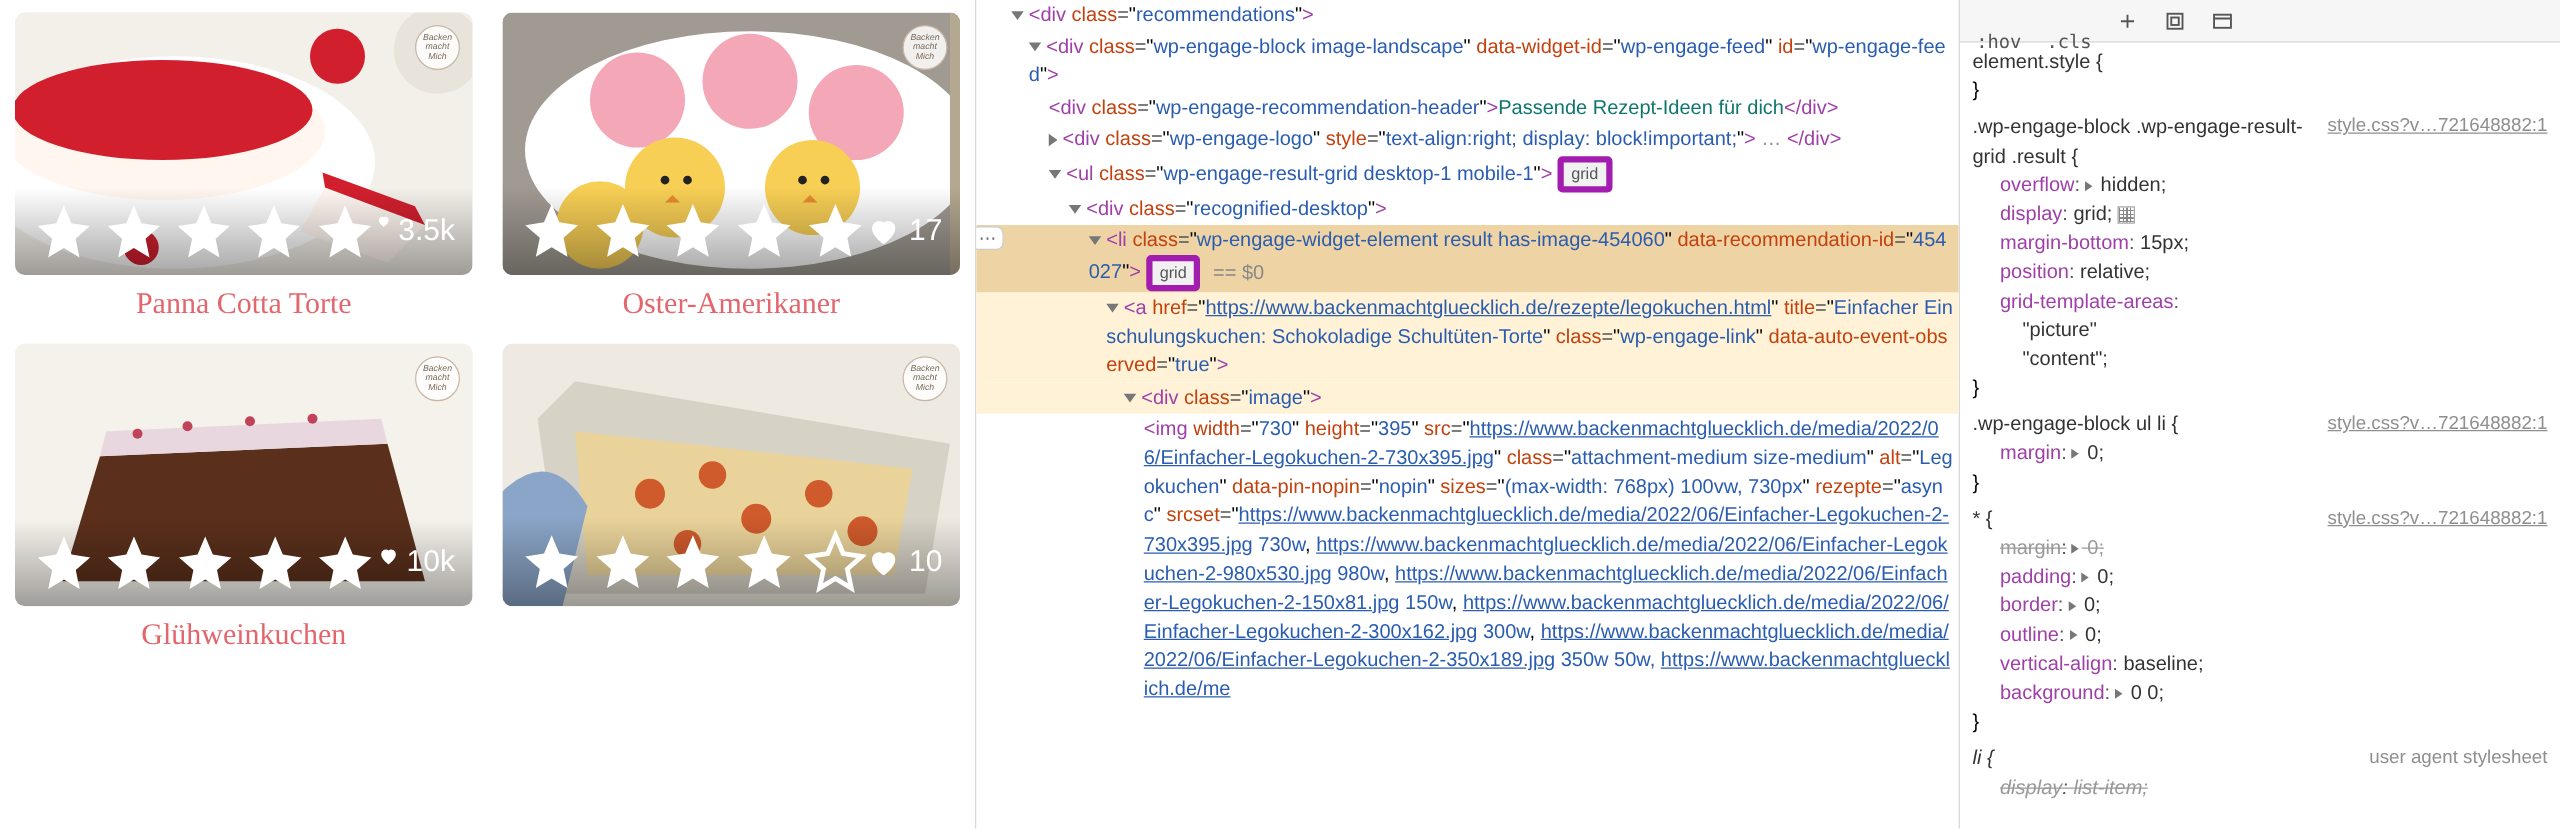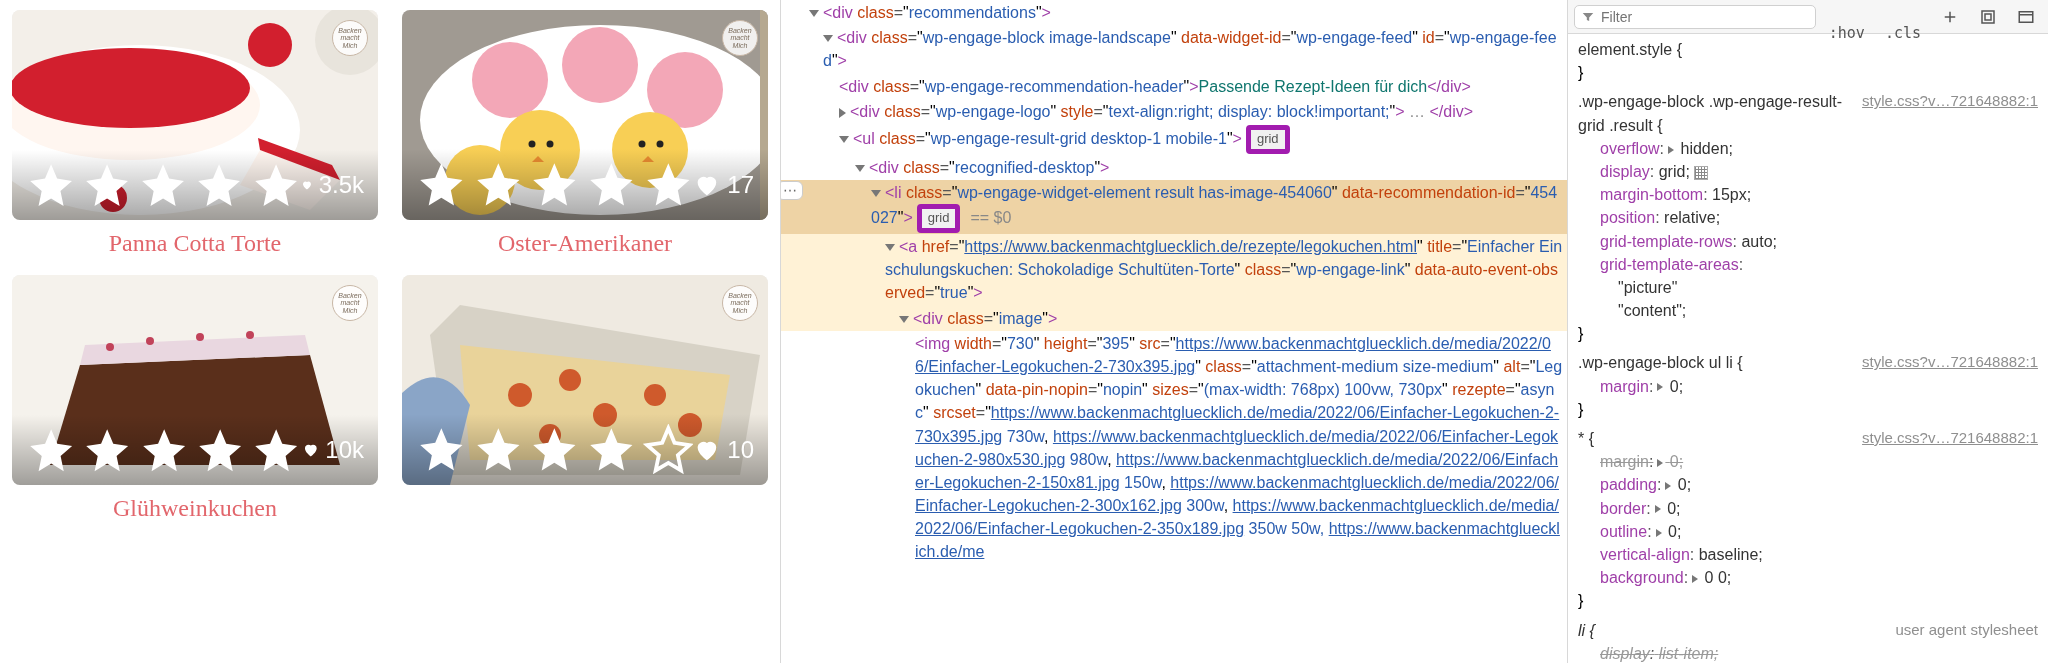--- a/index.html
+++ b/index.html
@@ -5,21 +5,21 @@
   * { margin:0; padding:0; box-sizing:border-box; font-family: "Helvetica Neue", Arial, sans-serif; }
   body { display:flex; width:2048px; height:663px; overflow:hidden; background:#fff; }
   .left-pane { width:780px; height:100%; background:#ffffff; padding:10px 12px; display:grid; grid-template-columns:1fr 1fr; gap:18px 24px; align-content:start; }
   .recipe-card { display:flex; flex-direction:column; }
   .card-image { position:relative; width:100%; height:210px; border-radius:8px; overflow:hidden; background:#eee; }
   .card-image svg { width:100%; height:100%; display:block; }
   .badge-logo { position:absolute; top:10px; right:10px; width:36px; height:36px; border-radius:50%; background:rgba(255,255,255,.85); border:1.5px solid #c8b7a6; font-size:7px; line-height:1.05; color:#7a6b5b; font-style:italic; display:flex; align-items:center; justify-content:center; text-align:center; }
   .card-overlay { position:absolute; left:0; right:0; bottom:0; padding:10px 14px 10px 14px; display:flex; align-items:center; justify-content:space-between; background:linear-gradient(to top, rgba(0,0,0,.35), rgba(0,0,0,0)); color:#fff; }
   .stars { display:flex; gap:6px; }
   .star { width:24px; height:24px; }
-  .likes { display:flex; align-items:center; gap:6px; font-size:24px; font-weight:500; }
+  .likes { display:flex; align-items:flex-start; gap:6px; font-size:24px; font-weight:500; }
   .heart-ic { width:22px; height:22px; }
   .card-title { text-align:center; margin-top:10px; font-size:24px; font-family:"Segoe Script","Comic Sans MS",cursive; color:#e2666c; }
   
   
   .mid-pane { flex:1; height:100%; border-left:1px solid #d8d8d8; border-right:1px solid #d8d8d8; font-family:Menlo,Consolas,monospace; font-size:16px; line-height:1.45; overflow:hidden; position:relative; background:#fff;}
   .dom-row { white-space:normal; word-break:break-all; padding:1px 4px 1px 4px; position:relative;}
   .arrow { display:inline-block; width:0; height:0; vertical-align:middle; margin-right:4px;}
   .arrow.open  { border-left:5px solid transparent; border-right:5px solid transparent; border-top:7px solid #777; }
   .arrow.closed{ border-top:5px solid transparent; border-bottom:5px solid transparent; border-left:7px solid #777; }
   .t-brack  { color:#9f3fa8; }
@@ -279,26 +279,20 @@
     <span class="t-link">https://www.backenmachtgluecklich.de/media/2022/06/Einfacher-Legokuchen-2-980x530.jpg</span> <span class="t-str">980w</span>,
     <span class="t-link">https://www.backenmachtgluecklich.de/media/2022/06/Einfacher-Legokuchen-2-150x81.jpg</span> <span class="t-str">150w</span>,
     <span class="t-link">https://www.backenmachtgluecklich.de/media/2022/06/Einfacher-Legokuchen-2-300x162.jpg</span> <span class="t-str">300w</span>,
     <span class="t-link">https://www.backenmachtgluecklich.de/media/2022/06/Einfacher-Legokuchen-2-350x189.jpg</span> <span class="t-str">350w</span>
     <span class="t-str">50w, </span><span class="t-link">https://www.backenmachtgluecklich.de/me</span>
   </div>
 </div>
 
 <div class="right-pane">
   <div class="styles-toolbar">
-    <div class="filter-box">
-      <svg viewBox="0 0 24 24">
-          <path d="M3 5h18l-7 8v6l-4-2v-4z"></path>
-        </svg>
-      <input class="filter-input" placeholder="Filter" style="">
-    </div>
     <button class="tb-btn mono">:hov</button>
     <button class="tb-btn mono">.cls</button>
     <button class="tb-btn">
         <svg class="tb-ic" viewBox="0 0 24 24">
           <path d="M11 5h2v14h-2z"></path>
           <path d="M5 11h14v2H5z"></path>
         </svg>
       </button>
     <button class="tb-btn">
         <svg class="tb-ic" viewBox="0 0 24 24">
@@ -320,21 +314,20 @@
 
     <div style="margin-top:6px;">
       <span class="rule-src">style.css?v…721648882:1</span>
       <span class="rule-sel">.wp-engage-block .wp-engage-result-grid .result {</span>
     </div>
     <div id="r1-props">
         <div class="prop"><span class="p-name">overflow</span><span class="p-punc">:</span><span class="tri"></span> <span class="p-val">hidden;</span></div>
         <div class="prop"><span class="p-name">display</span><span class="p-punc">:</span> <span class="p-val">grid;</span><span class="swatch-dots"></span></div>
         <div class="prop"><span class="p-name">margin-bottom</span><span class="p-punc">:</span> <span class="p-val">15px;</span></div>
         <div class="prop"><span class="p-name">position</span><span class="p-punc">:</span> <span class="p-val">relative;</span></div>
-        <div class="prop"><span class="p-name">grid-template-rows</span><span class="p-punc">:</span> <span class="p-val">auto;</span></div>
         <div class="prop"><span class="p-name">grid-template-areas</span><span class="p-punc">:</span> <span class="p-val"></span></div>
       </div>
     <div class="prop" style="padding-left:40px;"><span class="p-val">"picture"</span></div>
     <div class="prop" style="padding-left:40px;"><span class="p-val">"content";</span></div>
     <div>}</div>
 
     <div style="margin-top:6px;">
       <span class="rule-src">style.css?v…721648882:1</span>
       <span class="rule-sel">.wp-engage-block ul li {</span>
     </div>

